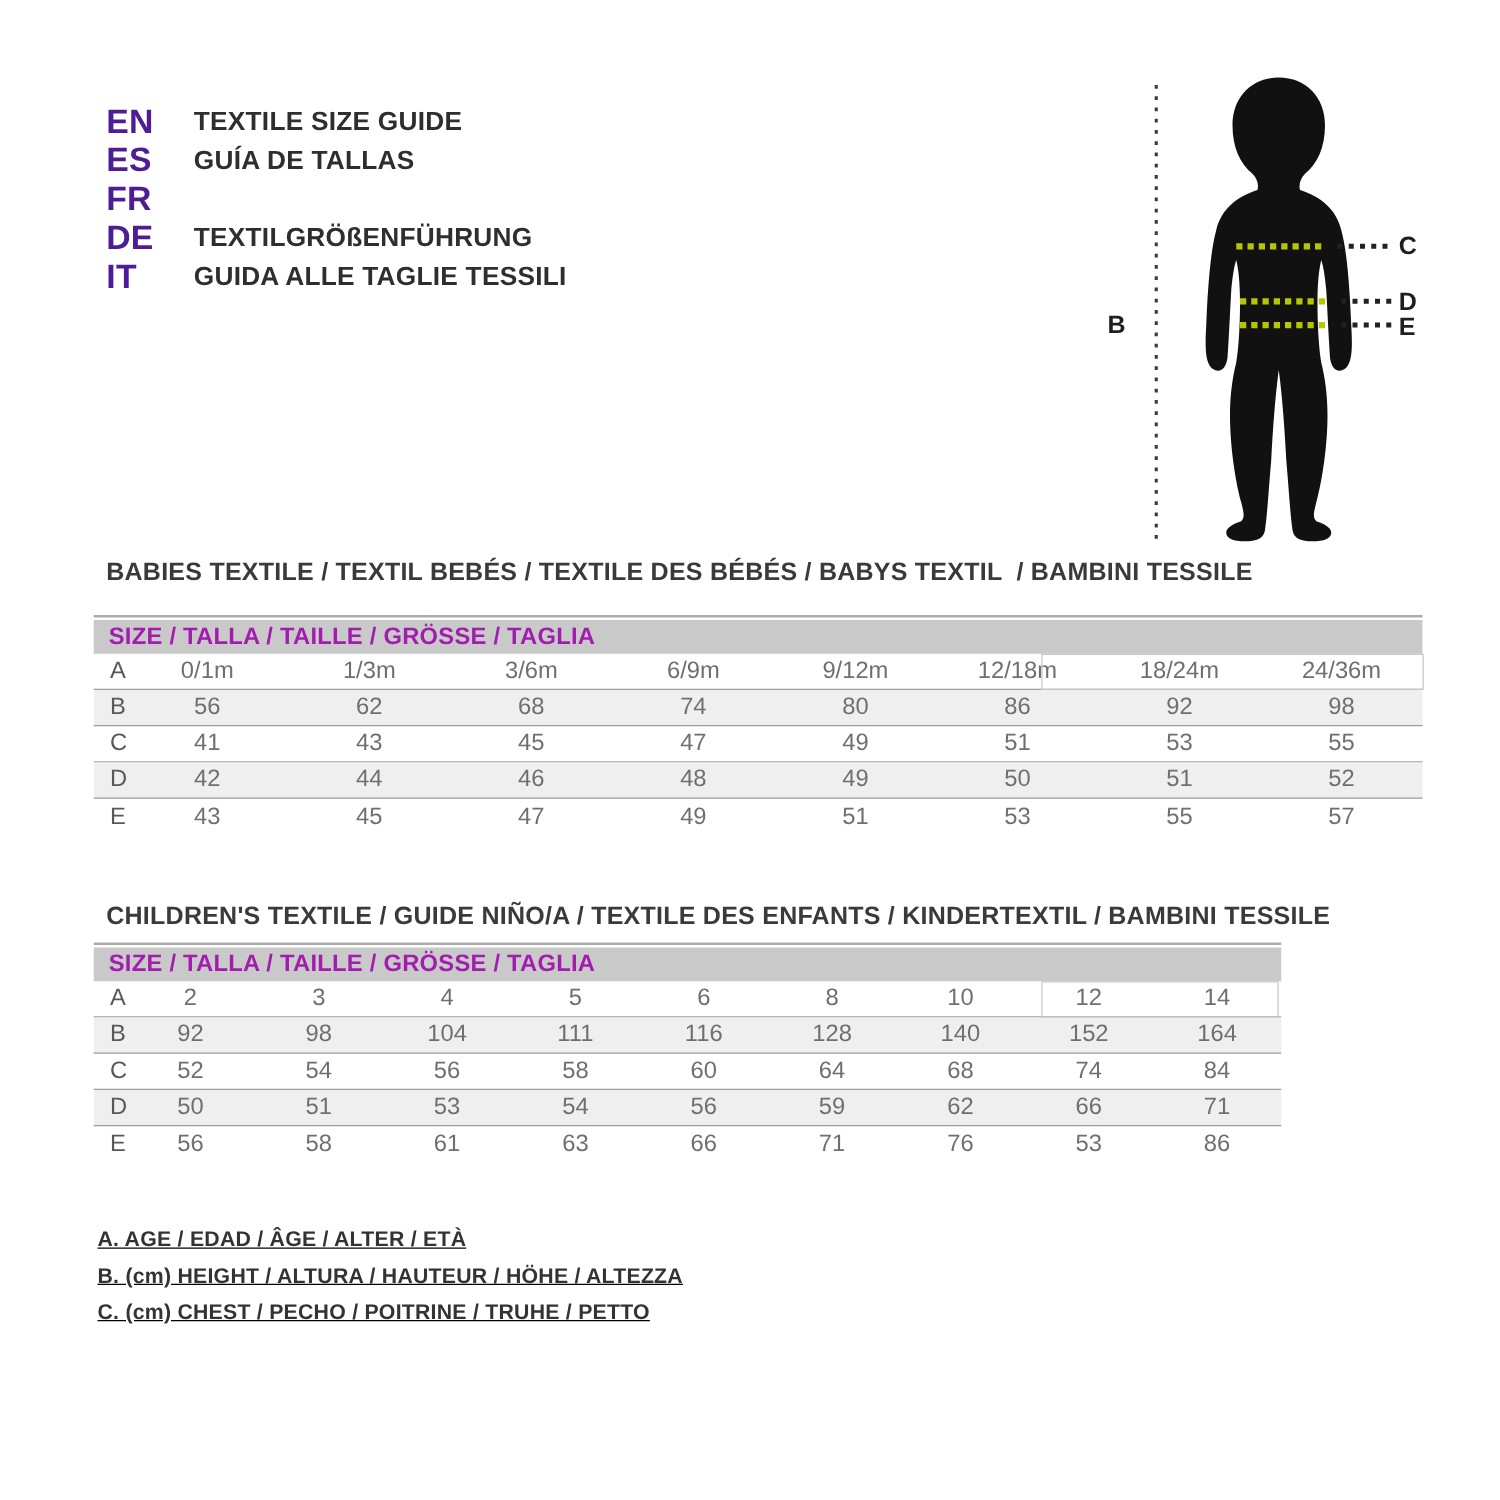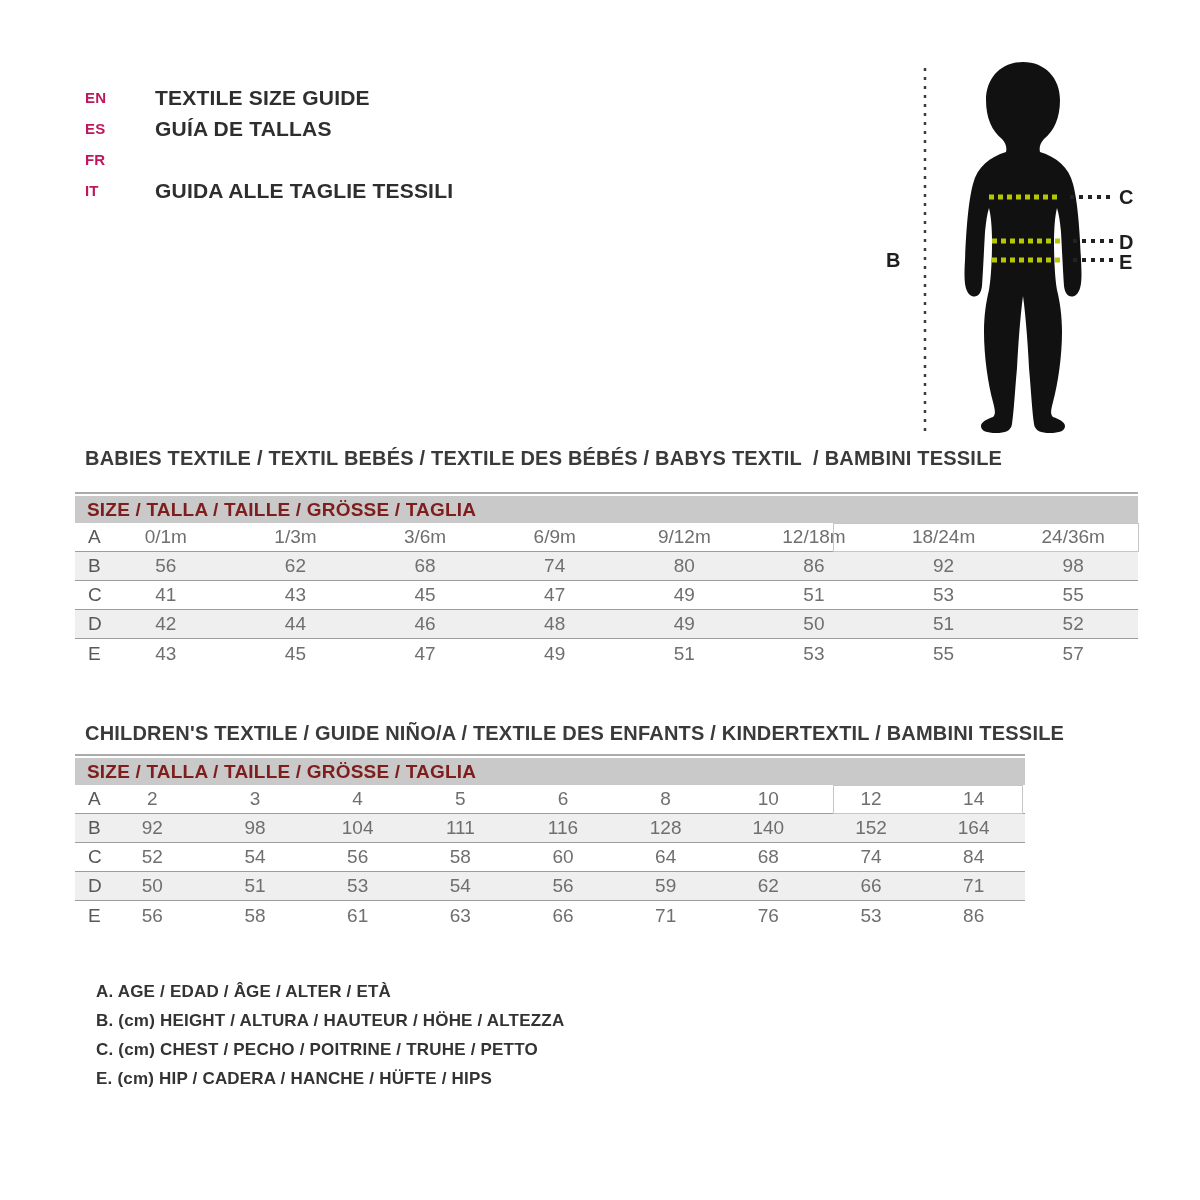--- a/index.html
+++ b/index.html
@@ -5,21 +5,21 @@
   * { box-sizing: border-box; margin: 0; padding: 0; }
   html,body { background:#ffffff; }
   .page {
     position: relative; width: 1200px; height: 1200px; background:#ffffff;
     font-family: "Liberation Sans", sans-serif; overflow: hidden;
   }
 
   
   .lang-list { position:absolute; left:85px; top:82px; }
   .lang-row { display:flex; height:31px; align-items:center; }
-  .lang-code { width:70px; font-size:15px; font-weight:bold; color:#be185d; letter-spacing:.2px; }
+  .lang-code { width:70px; font-size:27px; font-weight:bold; color:#4c1d95; letter-spacing:.2px; }
   .lang-label { font-size:21px; font-weight:bold; color:#2e2e2e; letter-spacing:.2px; white-space:pre; }
 
   
   .figure { position:absolute; left:880px; top:50px; width:320px; height:400px; }
   .figure svg { position:absolute; left:0; top:0; }
   .fig-label { position:absolute; font-size:20px; font-weight:bold; color:#1e1e1e; }
   .label-b { left:6px;  top:199px; }
   .label-c { left:239px; top:136px; }
   .label-d { left:239px; top:181px; }
   .label-e { left:239px; top:201px; }
@@ -28,51 +28,55 @@
   .section-heading { position:absolute; left:85px; font-size:20px; font-weight:bold; color:#3a3a3a; letter-spacing:.2px; white-space:pre; }
   .babies-heading   { top:447px; }
   .children-heading { top:722px; }
 
   
   .size-table { position:absolute; left:75px; }
   .babies-table   { top:492px; width:1063px; }
   .children-table { top:754px; width:950px; }
   .topline { height:2px; background:#ababab; margin-bottom:2px; }
   .theader {
-    height:27px; line-height:27px; background:#c9c9c9; color:#7f1d1d;
+    height:27px; line-height:27px; background:#c9c9c9; color:#a21caf;
     font-size:19px; font-weight:bold; padding-left:12px; letter-spacing:.2px;
   }
   .trow { display:grid; height:29px; line-height:29px; font-size:19px; color:#6f6f6f; text-align:center; }
   .trow.lined { border-bottom:1px solid #9d9d9d; line-height:28px; }
   .trow.shade { background:#efefef; }
   .tlabel { text-align:left; padding-left:13px; color:#585858; }
   .hl-box { position:absolute; border:1px solid #c6c6c6; background:transparent; }
   .hl-babies   { left:758px; top:31px; width:306px; height:29px; }
   .hl-children { left:758px; top:31px; width:190px; height:29px; }
 
   
-  .legend { position:absolute; left:96px; top:977px; }
+  .legend { position:absolute; left:78px; top:977px;text-decoration:underline; }
   .legend-line { height:29px; line-height:29px; font-size:17px; font-weight:bold; color:#333333; letter-spacing:.2px; }
 </style>
 </head>
 <body>
 
 <div class="page">
 
   <div class="lang-list">
       <div class="lang-row">
         <span class="lang-code">EN</span>
         <span class="lang-label">TEXTILE SIZE GUIDE</span>
       </div>
       <div class="lang-row">
         <span class="lang-code">ES</span>
         <span class="lang-label">GUÍA DE TALLAS</span>
       </div>
       <div class="lang-row">
         <span class="lang-code">FR</span>
+      </div>
+      <div class="lang-row">
+        <span class="lang-code">DE</span>
+        <span class="lang-label">TEXTILGRÖßENFÜHRUNG</span>
       </div>
       <div class="lang-row">
         <span class="lang-code">IT</span>
         <span class="lang-label">GUIDA ALLE TAGLIE TESSILI</span>
       </div>
     </div>
 
   <div class="figure">
     <svg width="290" height="400" viewBox="0 0 290 400">
 
@@ -239,16 +243,15 @@
           <span class="tcell">86</span>
         </div>
       </div>
     <div class="hl-box hl-children"></div>
   </div>
 
   <div class="legend">
       <div class="legend-line">A. AGE / EDAD / ÂGE / ALTER / ETÀ</div>
       <div class="legend-line">B. (cm) HEIGHT / ALTURA / HAUTEUR / HÖHE / ALTEZZA</div>
       <div class="legend-line">C. (cm) CHEST / PECHO / POITRINE / TRUHE / PETTO</div>
-      <div class="legend-line">E. (cm) HIP / CADERA / HANCHE / HÜFTE / HIPS</div>
     </div>
 
 </div>
 
 </body></html>

